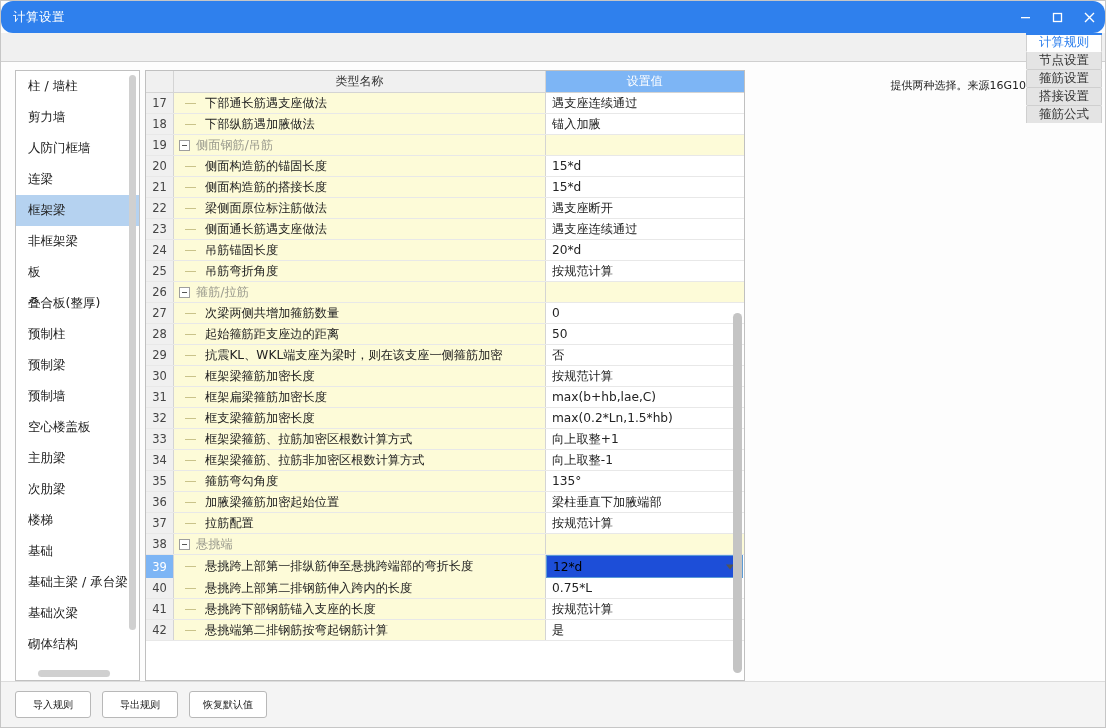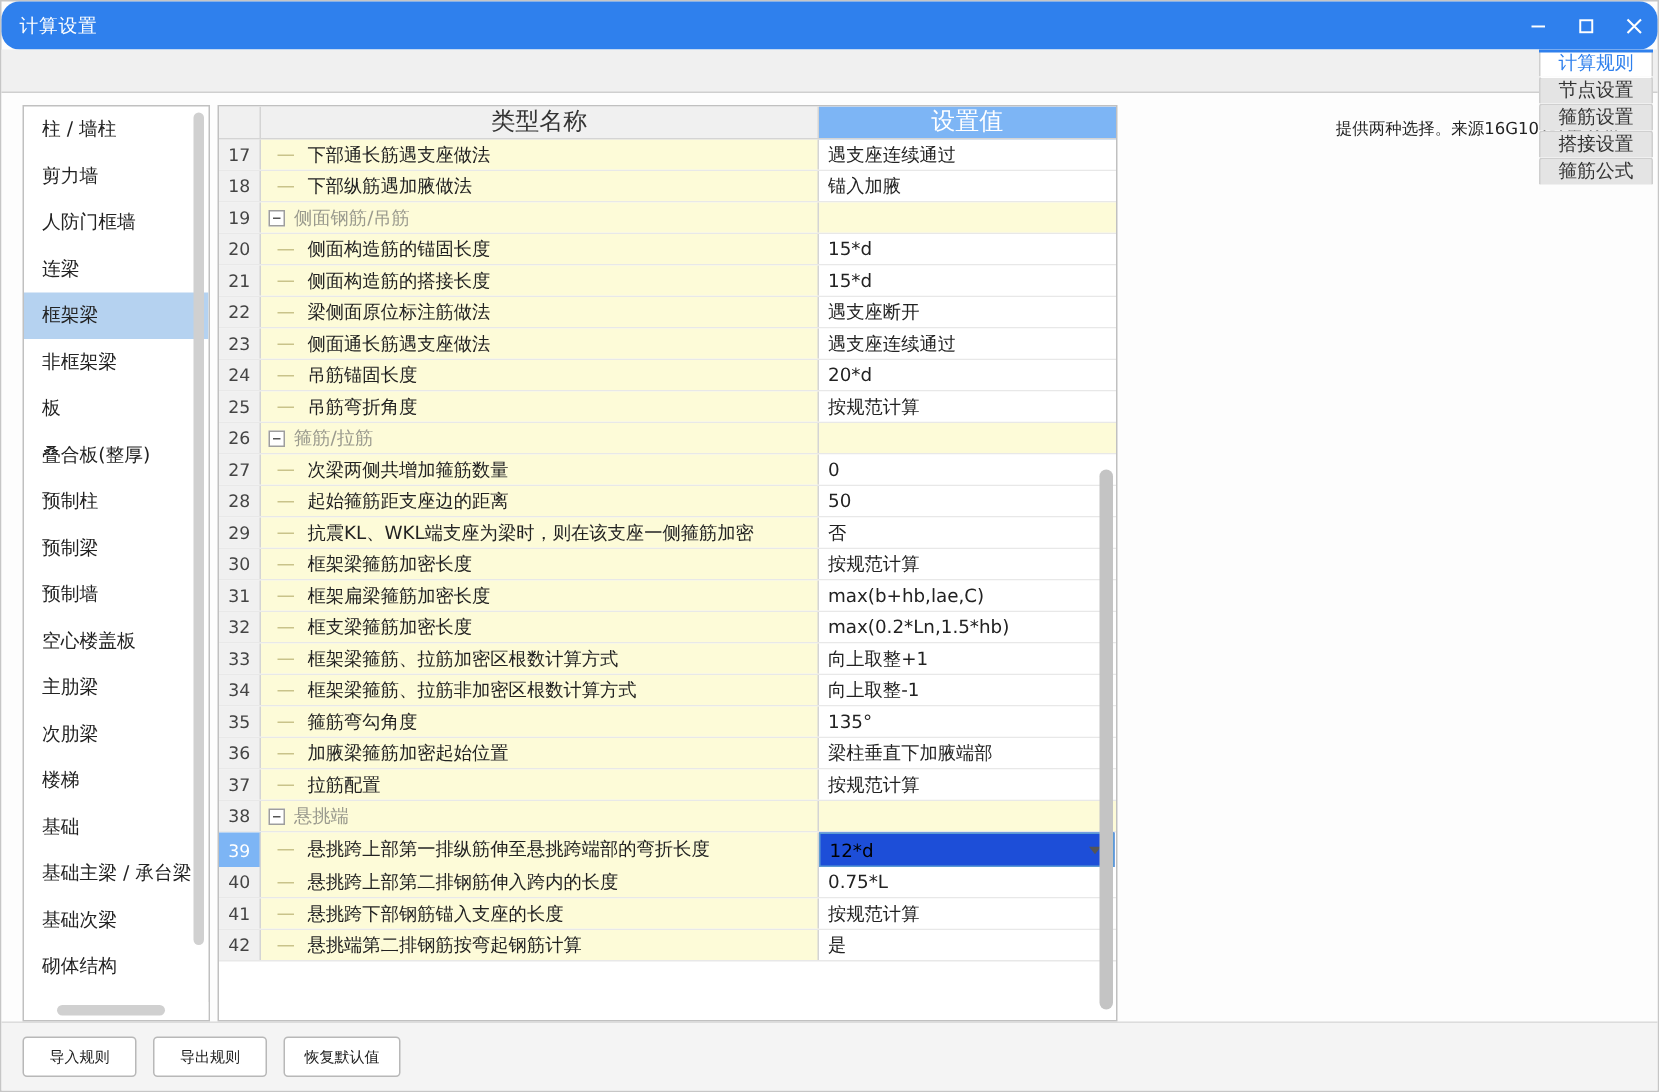--- a/index.html
+++ b/index.html
@@ -148,21 +148,21 @@
     border: 1px solid #c0c0c0;
     background: #ffffff;
     display: flex; flex-direction: column;
     min-width: 0;
     position: relative;
     overflow: hidden;
   }
   .grid-header {
     display: flex;
     height: 22px; min-height: 22px;
-    font-size: 16px;
+    font-size: 12px;
   }
   .gh-num {
     width: 28px; min-width: 28px;
     background: #f0f0f0;
     border-right: 1px solid #d4d4d4;
     border-bottom: 1px solid #d4d4d4;
   }
   .gh-name {
     width: 372px; min-width: 372px;
     background: #f0f0f0;

